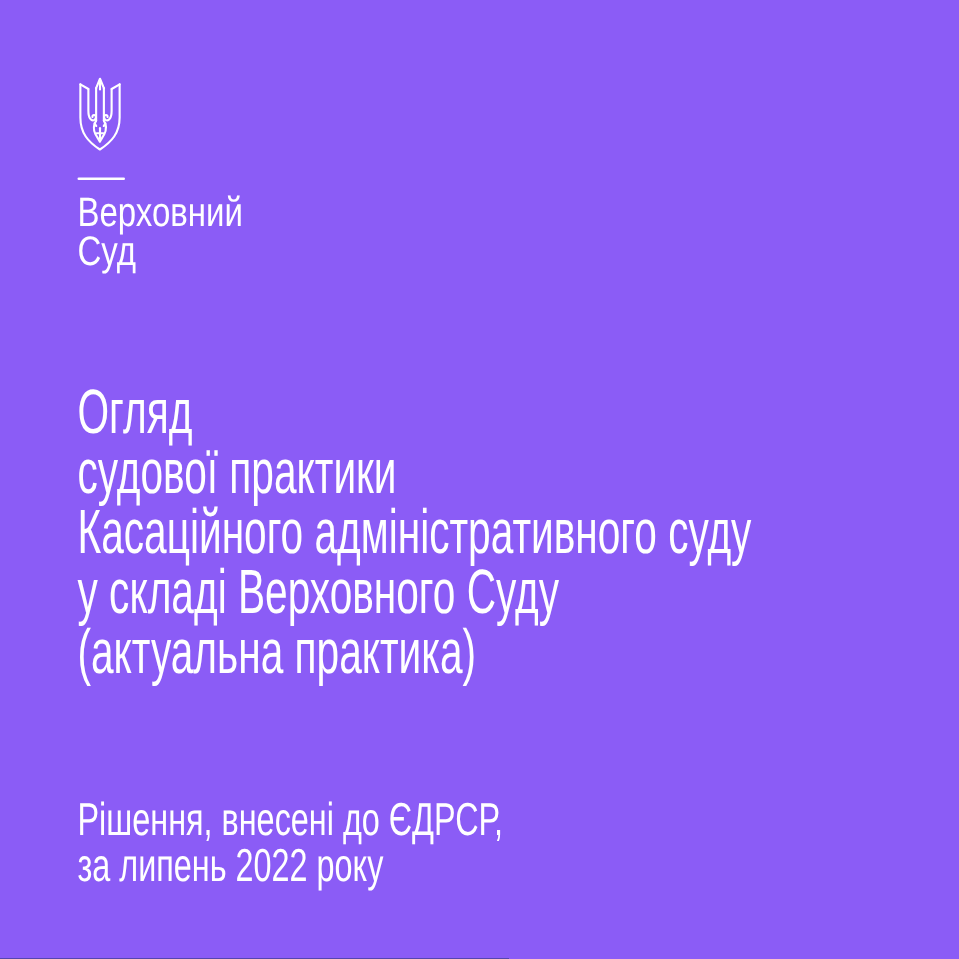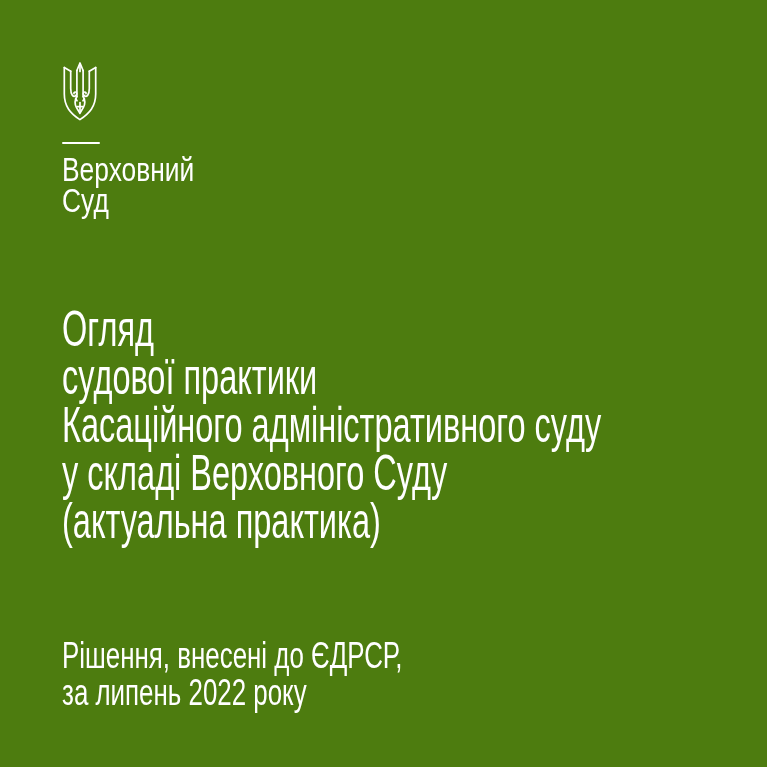--- a/index.html
+++ b/index.html
@@ -1,19 +1,19 @@
 <!DOCTYPE html>
 <html><head>
 <meta charset="utf-8">
 <style>
   html,body{margin:0;padding:0;background:#0b2948;}
   .canvas{
     position:relative;
     width:767px;height:767px;
-    background:#4d7c0f;
+    background:#8b5cf6;
     overflow:hidden;
     font-family:"Liberation Sans",sans-serif;
   }
   .abs{position:absolute;}
   .txt{color:#ffffff;transform-origin:0 0;white-space:nowrap;}
   .emblem{left:62px;top:61px;width:36px;height:62px;}
   .rule{
     left:62px;top:142px;width:38px;height:2px;
     background:#ffffff;border-radius:1px;
   }

